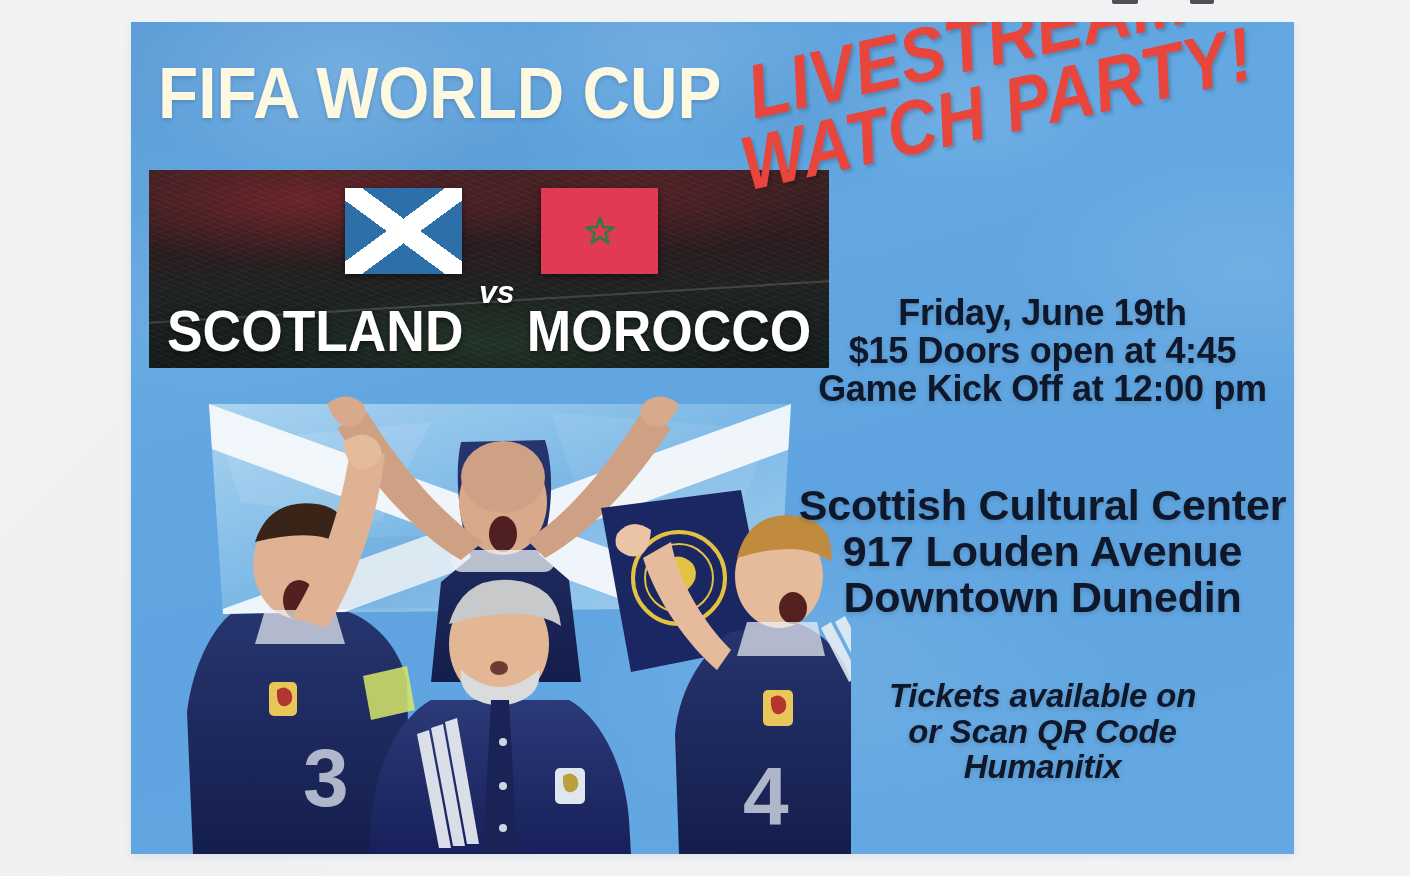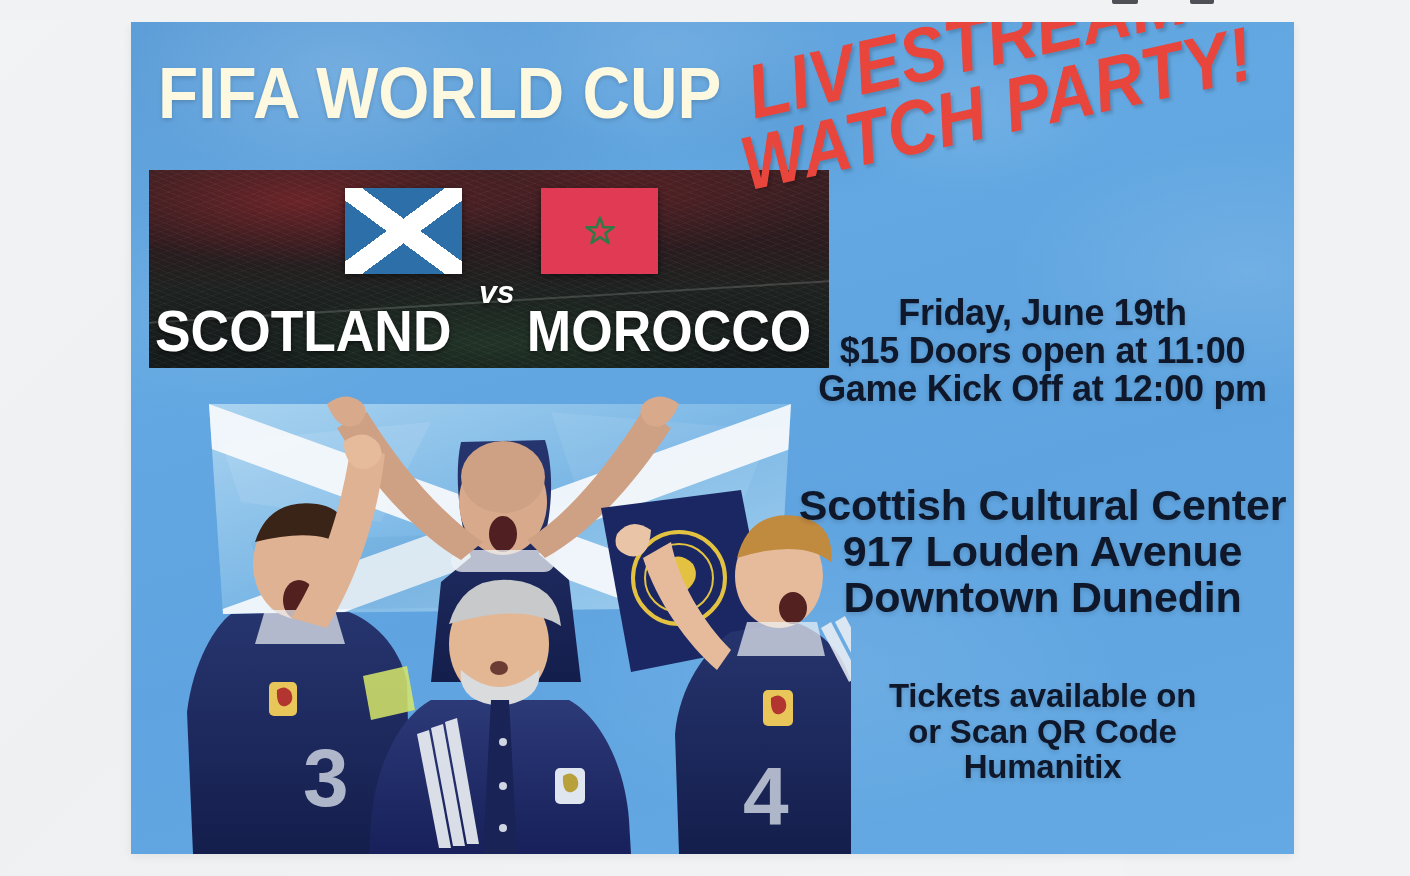--- a/index.html
+++ b/index.html
@@ -186,25 +186,25 @@
     font-size: 32px;
     font-weight: 700;
     font-style: italic;
     color: #ffffff;
     letter-spacing: 0px;
     text-shadow: 0 2px 4px rgba(0,0,0,0.6);
   }
 
   .teams {
     position: absolute;
-    left: 0; right: 12px;
+    left: 0; right: 0;
     bottom: 8px;
     display: flex;
     justify-content: space-between;
-    padding: 0 6px;
+    padding: 0 18px;
   }
   .team {
     font-size: 58px;
     font-weight: 700;
     color: #ffffff;
     letter-spacing: 0px;
     transform: scaleX(0.92);
     line-height: 1.0;
     text-shadow: 0 2px 6px rgba(0,0,0,0.55);
     white-space: nowrap;
@@ -234,21 +234,21 @@
     color: #0f172a;
     font-weight: 700;
     z-index: 20;
     text-shadow: 0 2px 5px rgba(0,0,0,0.16);
   }
   .copy .blk { margin-bottom: 0; }
   .copy .when p { font-size: 36px; line-height: 1.06; letter-spacing: -0.3px; white-space: nowrap; }
   .copy .venue { margin-top: 74px; }
   .copy .venue p { font-size: 43px; line-height: 1.07; letter-spacing: -0.2px; white-space: nowrap; }
   .copy .tickets { margin-top: 58px; }
-  .copy .tickets p { font-size: 33px; line-height: 1.07; letter-spacing: -0.2px; white-space: nowrap; }
+  .copy .tickets p { font-size: 33px; line-height: 1.07; letter-spacing: -0.2px; white-space: nowrap; font-style: italic; }
 </style>
 </head>
 <body>
 
 <div id="page">
 
   <div class="topbar">
     <div class="top-icon a"></div>
     <div class="top-icon b"></div>
   </div>
@@ -395,21 +395,21 @@
           <rect x="424" y="386" width="30" height="36" rx="5" fill="#dfe6ef"></rect>
           <path d="M432 394 q8 -6 14 2 q4 10 -5 14 q-10 2 -9 -16 Z" fill="#b8a03a"></path>
         </g>
       </svg>
     </div>
 
     <div class="copy">
 
       <div class="blk when">
         <p>Friday, June 19th</p>
-        <p>$15  Doors open at 11:00</p>
+        <p>$15  Doors open at 4:45</p>
         <p>Game Kick Off at 12:00 pm</p>
       </div>
 
       <div class="blk venue">
         <p>Scottish Cultural Center</p>
         <p>917 Louden Avenue</p>
         <p>Downtown Dunedin</p>
       </div>
 
       <div class="blk tickets">

